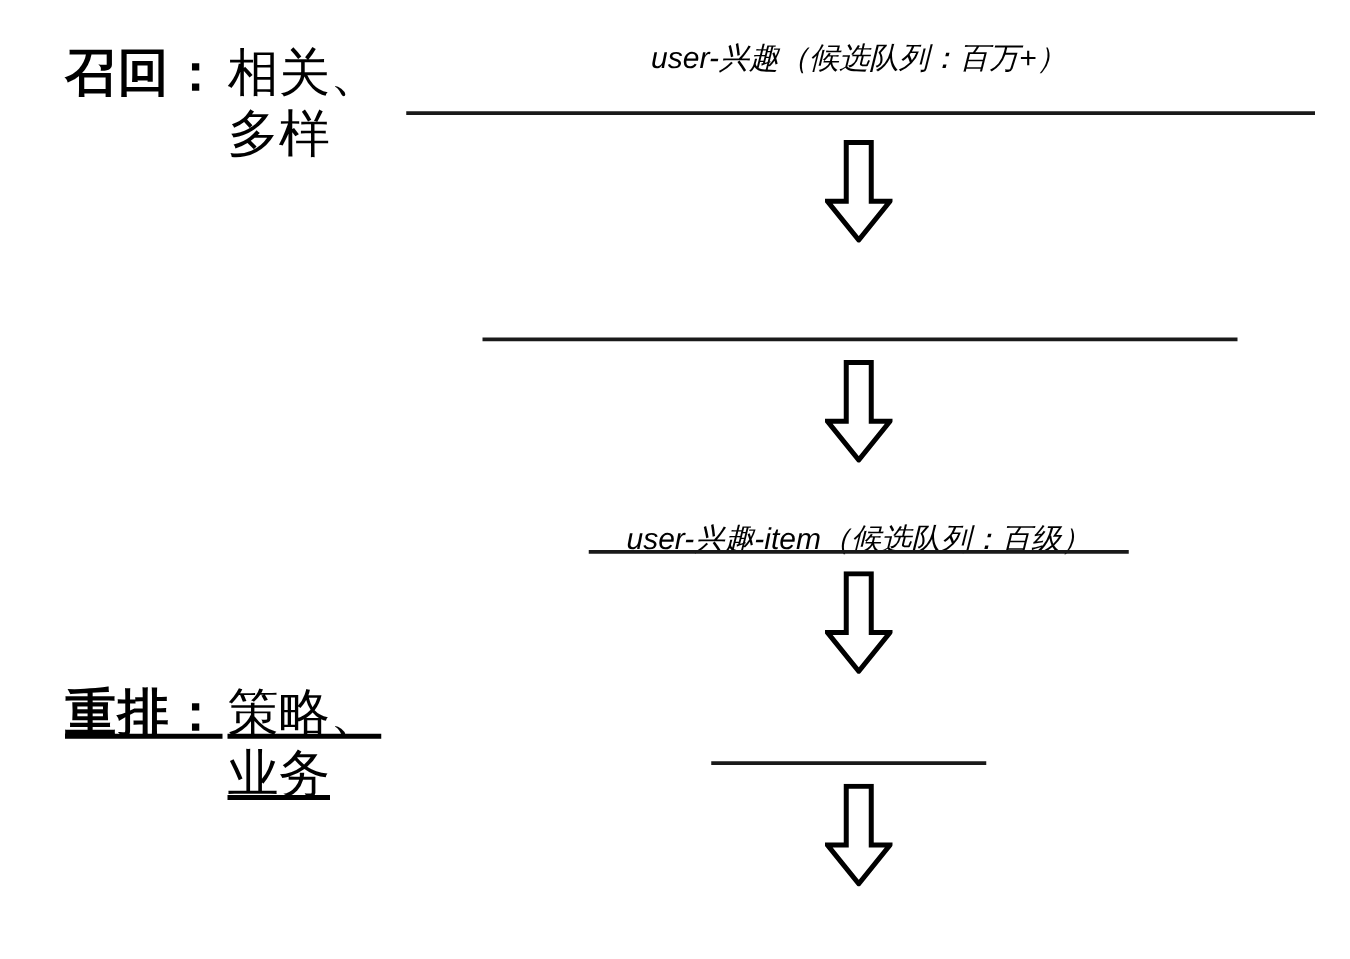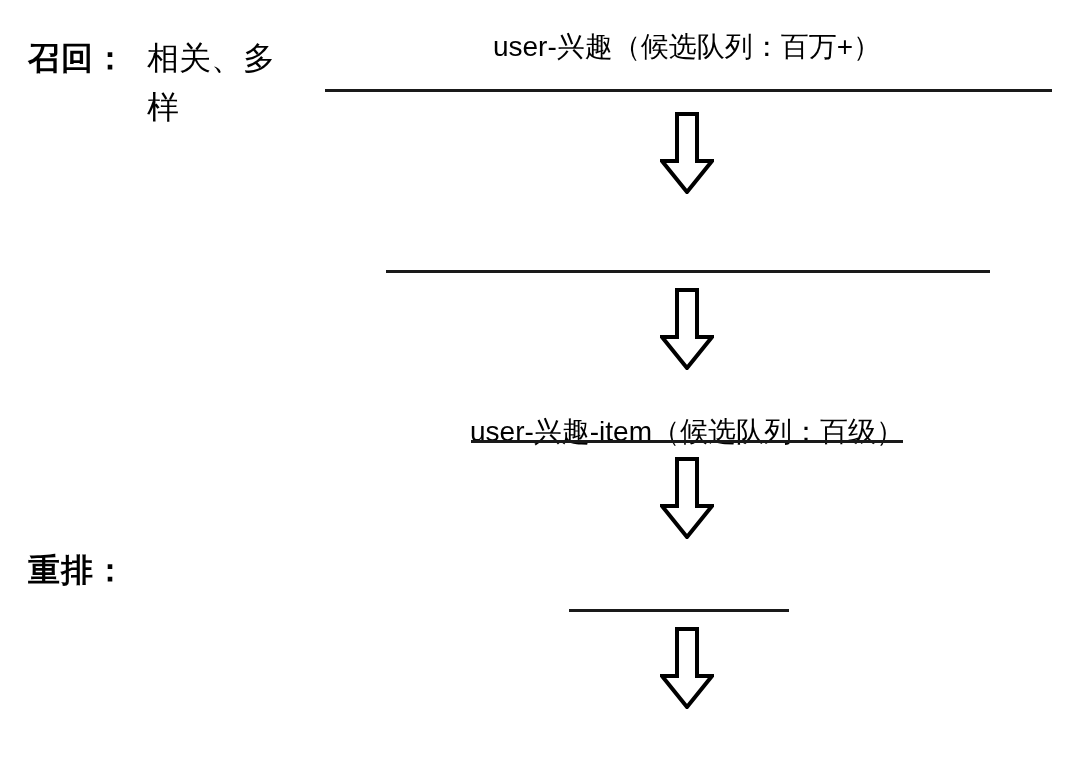--- a/index.html
+++ b/index.html
@@ -13,50 +13,51 @@
     width: 1080px;
     height: 767px;
     background: #ffffff;
     color: #000000;
     overflow: hidden;
   }
 
   
   .stage-label {
     position: absolute;
-    left: 28px;
+    left: 52px;
     display: flex;
     align-items: flex-start;
-    font-size: 32px;
+    font-size: 41px;
     line-height: 49px;
     color: #000000;
   }
   .stage-label .term {
     font-weight: bold;
     white-space: nowrap;
     letter-spacing: 1px;
   }
   .stage-label .desc {
     width: 158px;
-    margin-left: 20px;
+    margin-left: 4px;
   }
   .lab1 { top: 34px; }
   .lab2 { top: 204px; }
   .lab3 { top: 376px; }
-  .lab4 { top: 546px; }
+  .lab4 { top: 546px; text-decoration: underline; }
 
   
   .flow-text {
     position: absolute;
     left: 337px;
     width: 700px;
     text-align: center;
-    font-size: 28px;
+    font-size: 24px;
     line-height: 34px;
     color: #000000;
+    font-style: italic;
   }
   .s1 { top: 30px; }
   .s2 { top: 203px; }
   .s3 { top: 398px; margin-top: 17px; }
   .s4 { top: 570px; }
   .sOut { top: 716px; }
 
   .underline {
     position: absolute;
     height: 0;
@@ -86,20 +87,21 @@
   <div class="stage-label lab1">
     <span class="term">召回：</span>
     <span class="desc">相关、多样</span>
   </div>
   <div class="stage-label lab2">
   </div>
   <div class="stage-label lab3">
   </div>
   <div class="stage-label lab4">
     <span class="term">重排：</span>
+    <span class="desc">策略、业务</span>
   </div>
 
   <div class="flow-text s1">user-兴趣（候选队列：百万+）</div>
   <div class="underline u1"></div>
   <svg class="arrow a1" viewBox="0 0 54 82" xmlns="http://www.w3.org/2000/svg">
     <polygon points="17,2 37,2 37,49 52,49 27,80 2,49 17,49" fill="#ffffff" stroke="#000000" stroke-width="4" stroke-linejoin="miter"></polygon>
   </svg>
 
   <div class="underline u2"></div>
   <svg class="arrow a2" viewBox="0 0 54 82" xmlns="http://www.w3.org/2000/svg">

